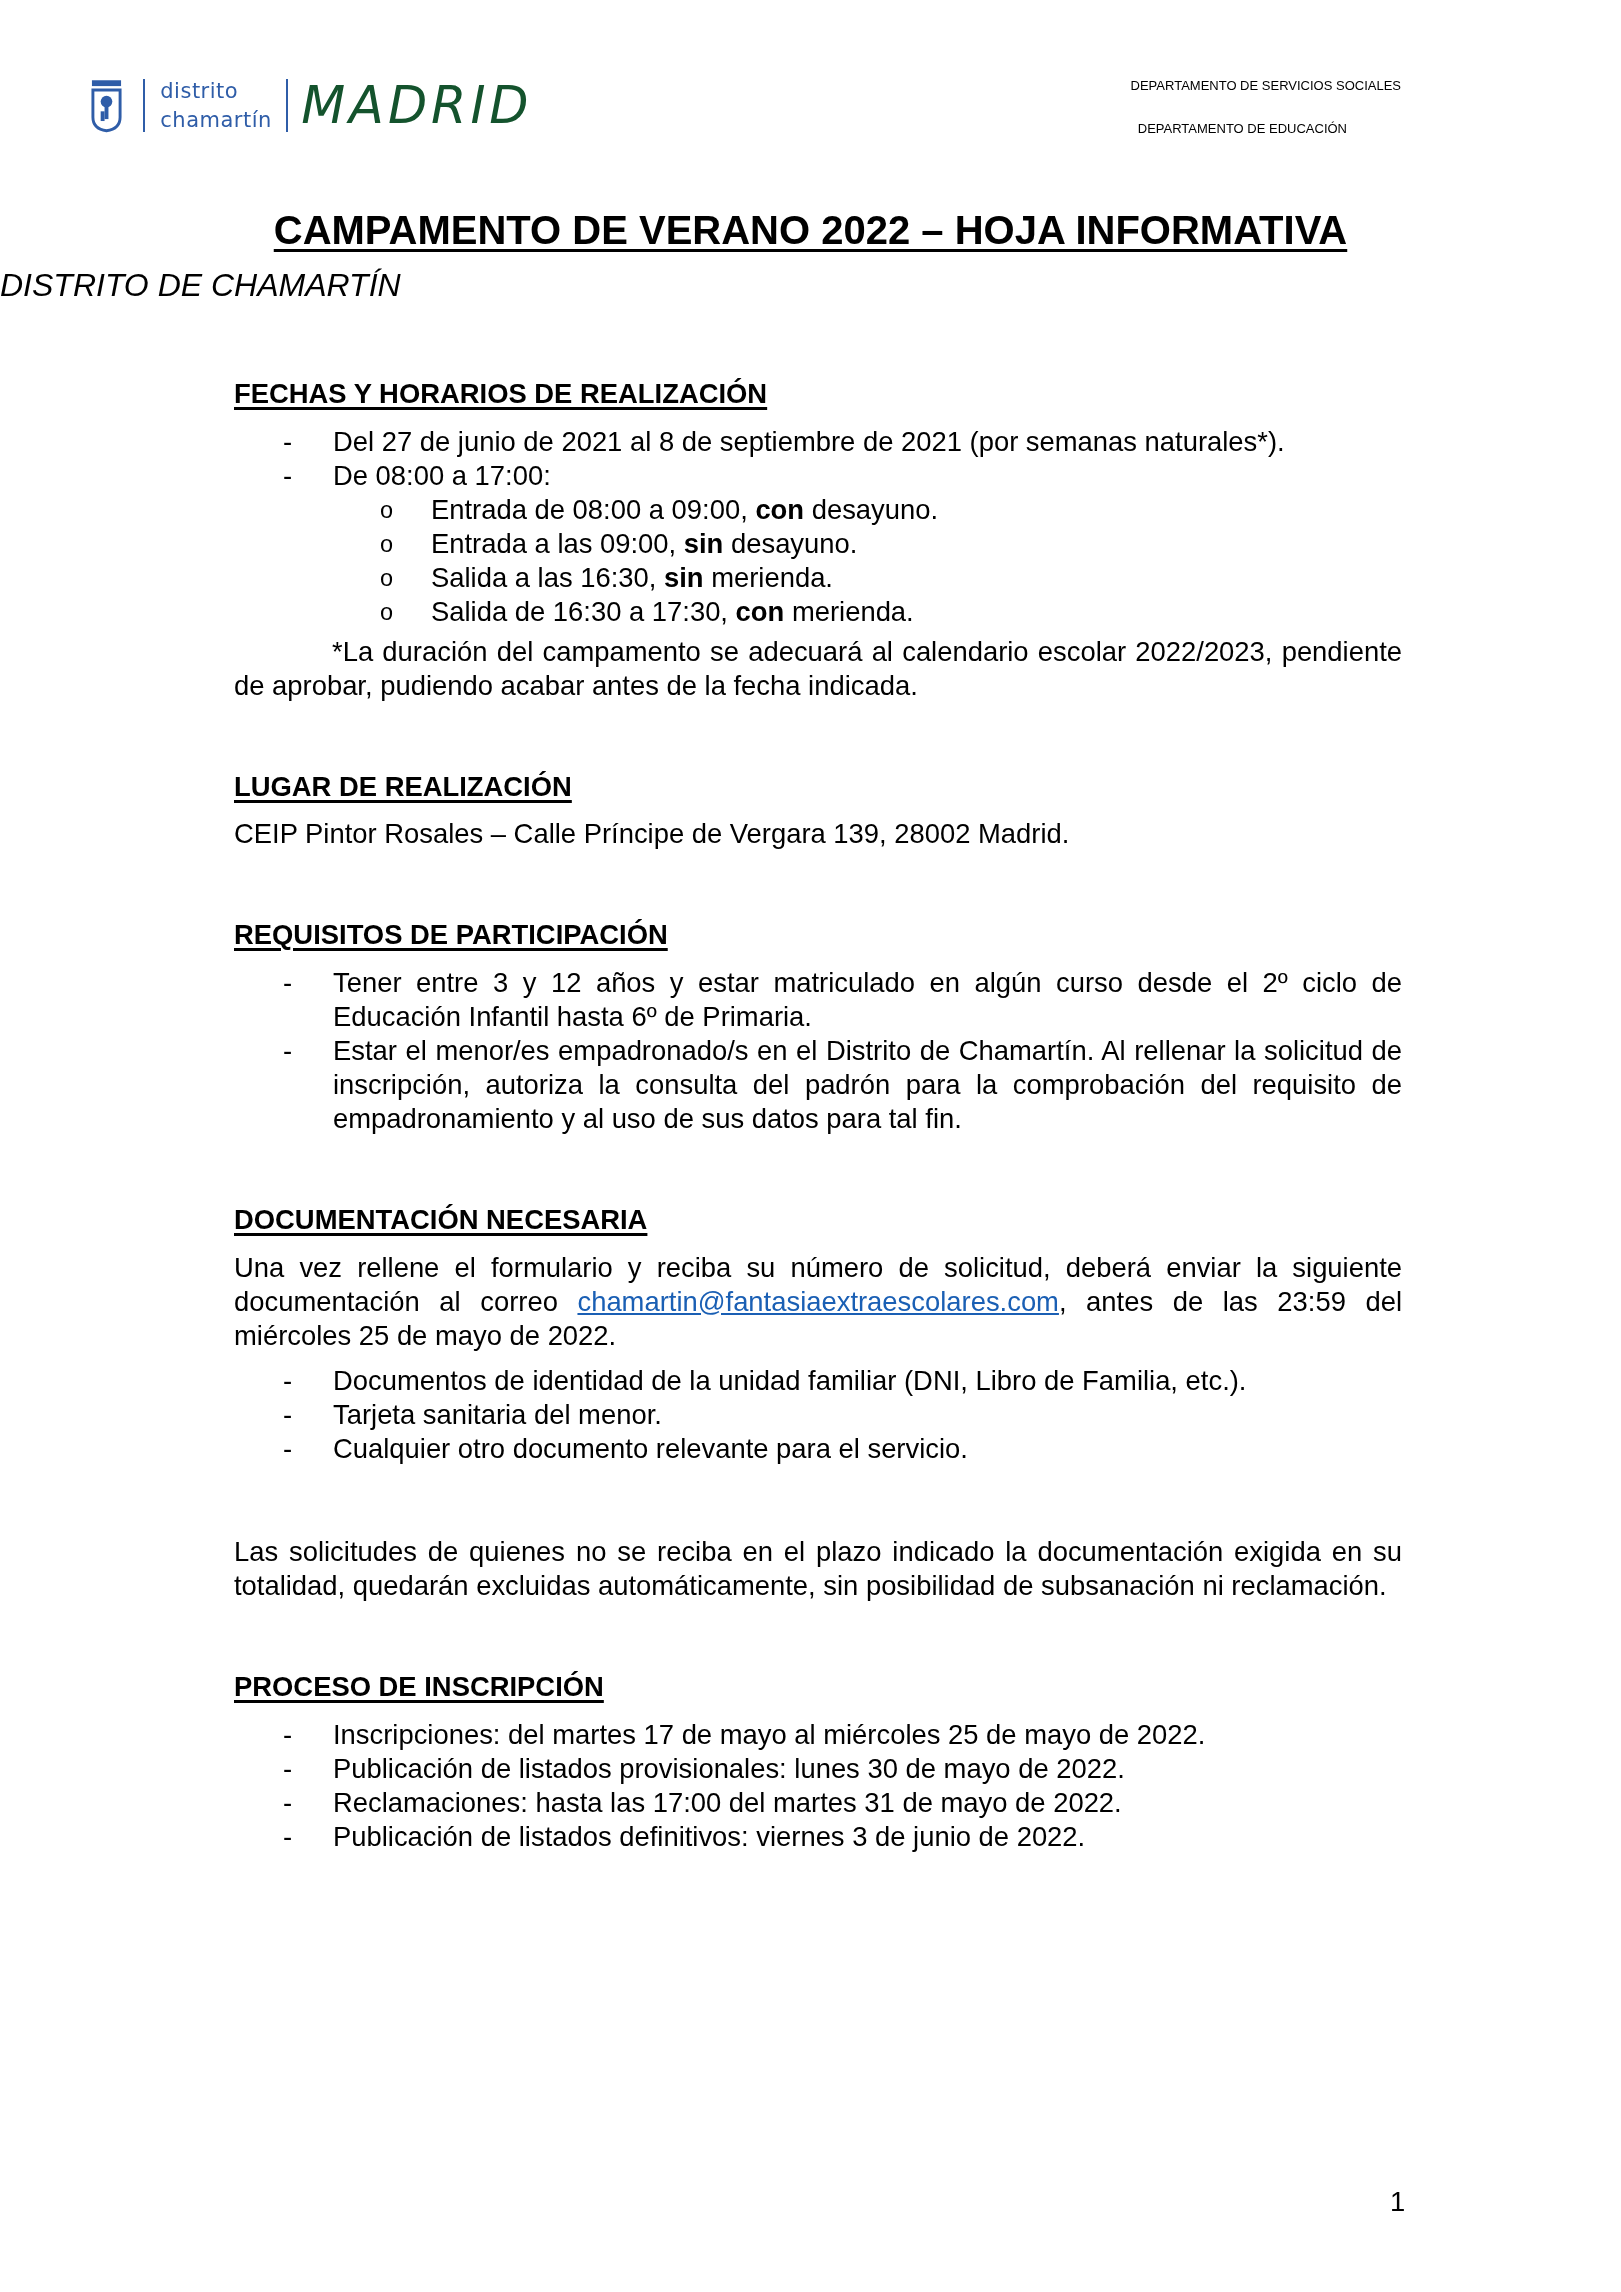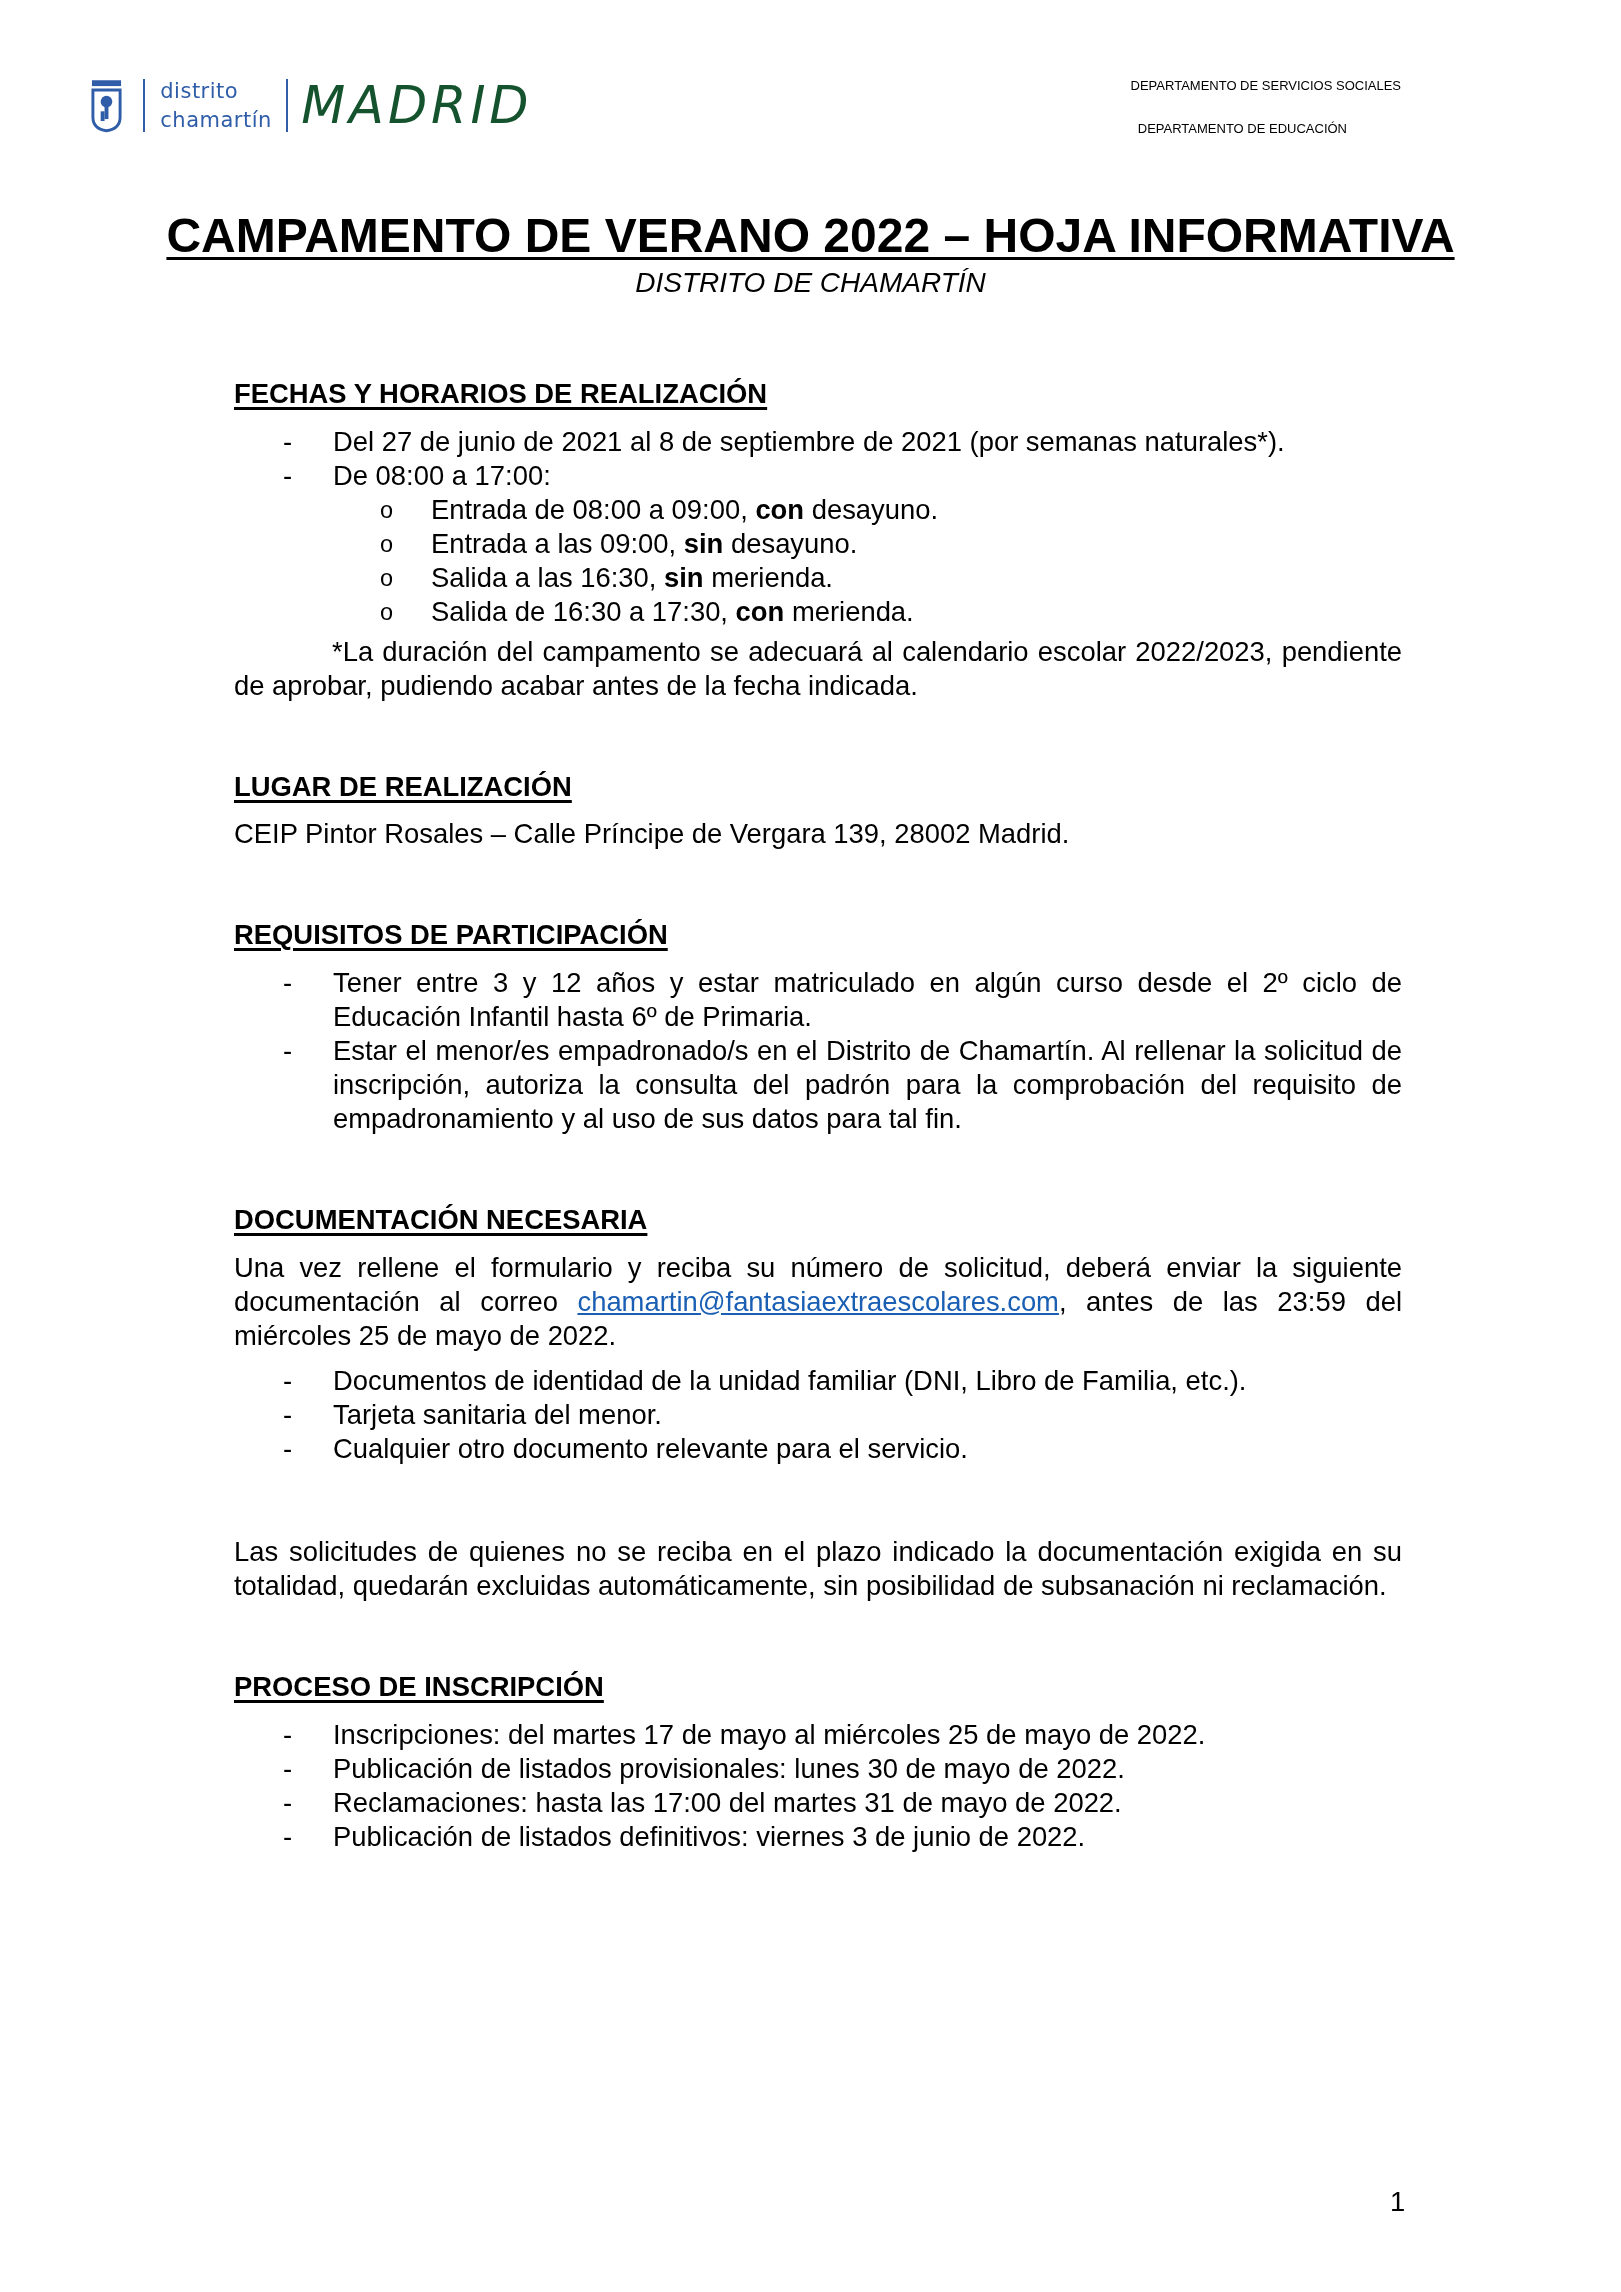--- a/index.html
+++ b/index.html
@@ -11,22 +11,22 @@
   .logo .shield { width: 33px; height: 55px; }
   .logo .sep { width: 2px; height: 53px; background: #2f5da8; margin: 0 15.7px 0 19.6px; }
   .logo .district { color: #2f5da8; font-size: 21px; line-height: 29px; font-family: "DejaVu Sans", sans-serif; letter-spacing: 0.5px; }
   .logo .sep2 { width: 2px; height: 53px; background: #2f5da8; margin: 0 13.7px 0 13.7px; }
   .logo .madrid { color: #14532d; font-size: 51px; letter-spacing: 3.9px; font-family: "DejaVu Sans", sans-serif; line-height: 59px; font-style: italic; }
 
   .dept { position: absolute; right: 220px; text-align: center; font-size: 13px; }
   .dept.d1 { top: 78px; right: 220px; }
   .dept.d2 { top: 121px; right: 274px; }
 
-  .title { position: absolute; top: 208px; left: 0; width: 1621px; text-align: center; font-weight: bold; font-size: 48px; text-decoration: underline; text-decoration-thickness: 2.9px; text-underline-offset: 4.9px; }
-  .subtitle { position: absolute; top: 267px; left: 0; width: 1621px; text-align: center; font-style: italic; font-size: 28px; }
+  .title { position: absolute; top: 208px; left: 0; width: 1621px; text-align: center; font-weight: bold; font-size: 40px; text-decoration: underline; text-decoration-thickness: 2.9px; text-underline-offset: 4.9px; }
+  .subtitle { position: absolute; top: 267px; left: 0; width: 1621px; text-align: left; font-style: italic; font-size: 32px; }
 
   .content { position: absolute; left: 234px; width: 1168px; top: 377px; font-size: 27.4px; line-height: 34px; }
   .h { font-weight: bold; text-decoration: underline; text-decoration-thickness: 2.9px; text-underline-offset: 3.9px; margin: 0 0 13.7px 0; font-size: 27.4px; }
   ul.dash { list-style: none; margin: 0; padding: 0; }
   ul.dash > li { position: relative; padding-left: 99px; text-align: justify; }
   ul.dash > li::before { content: "-"; position: absolute; left: 49px; }
   ul.circ { list-style: none; margin: 0; padding: 0; }
   ul.circ > li { position: relative; padding-left: 99px; margin-left: 0; }
   ul.circ > li::before { content: "o"; position: absolute; left: 146px; font-size: 23.5px; }
   ul.circ > li span.t { margin-left: 98px; }

